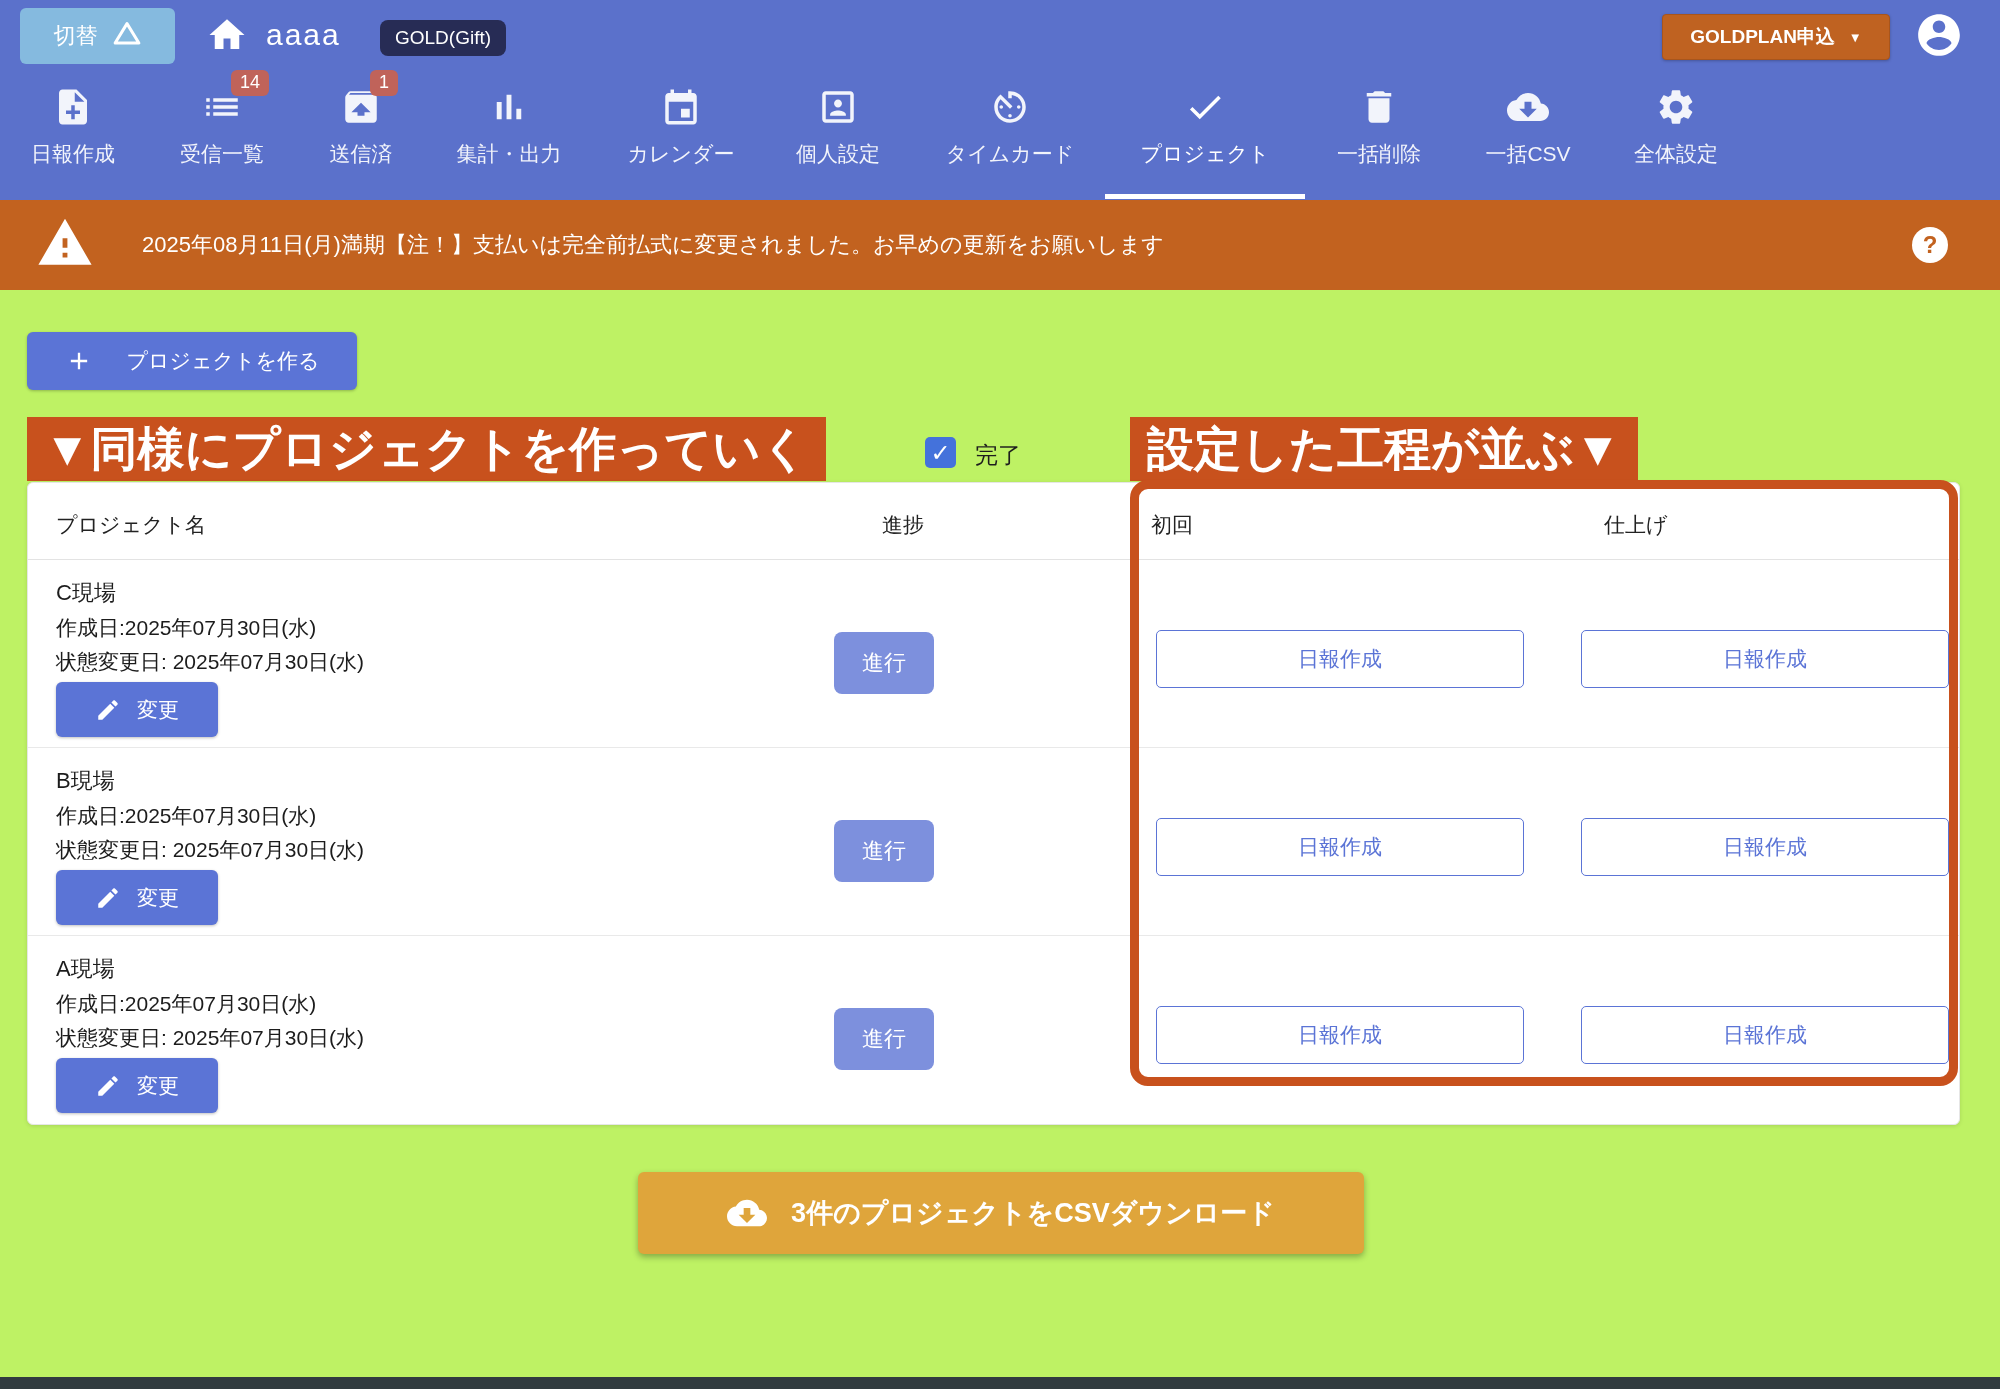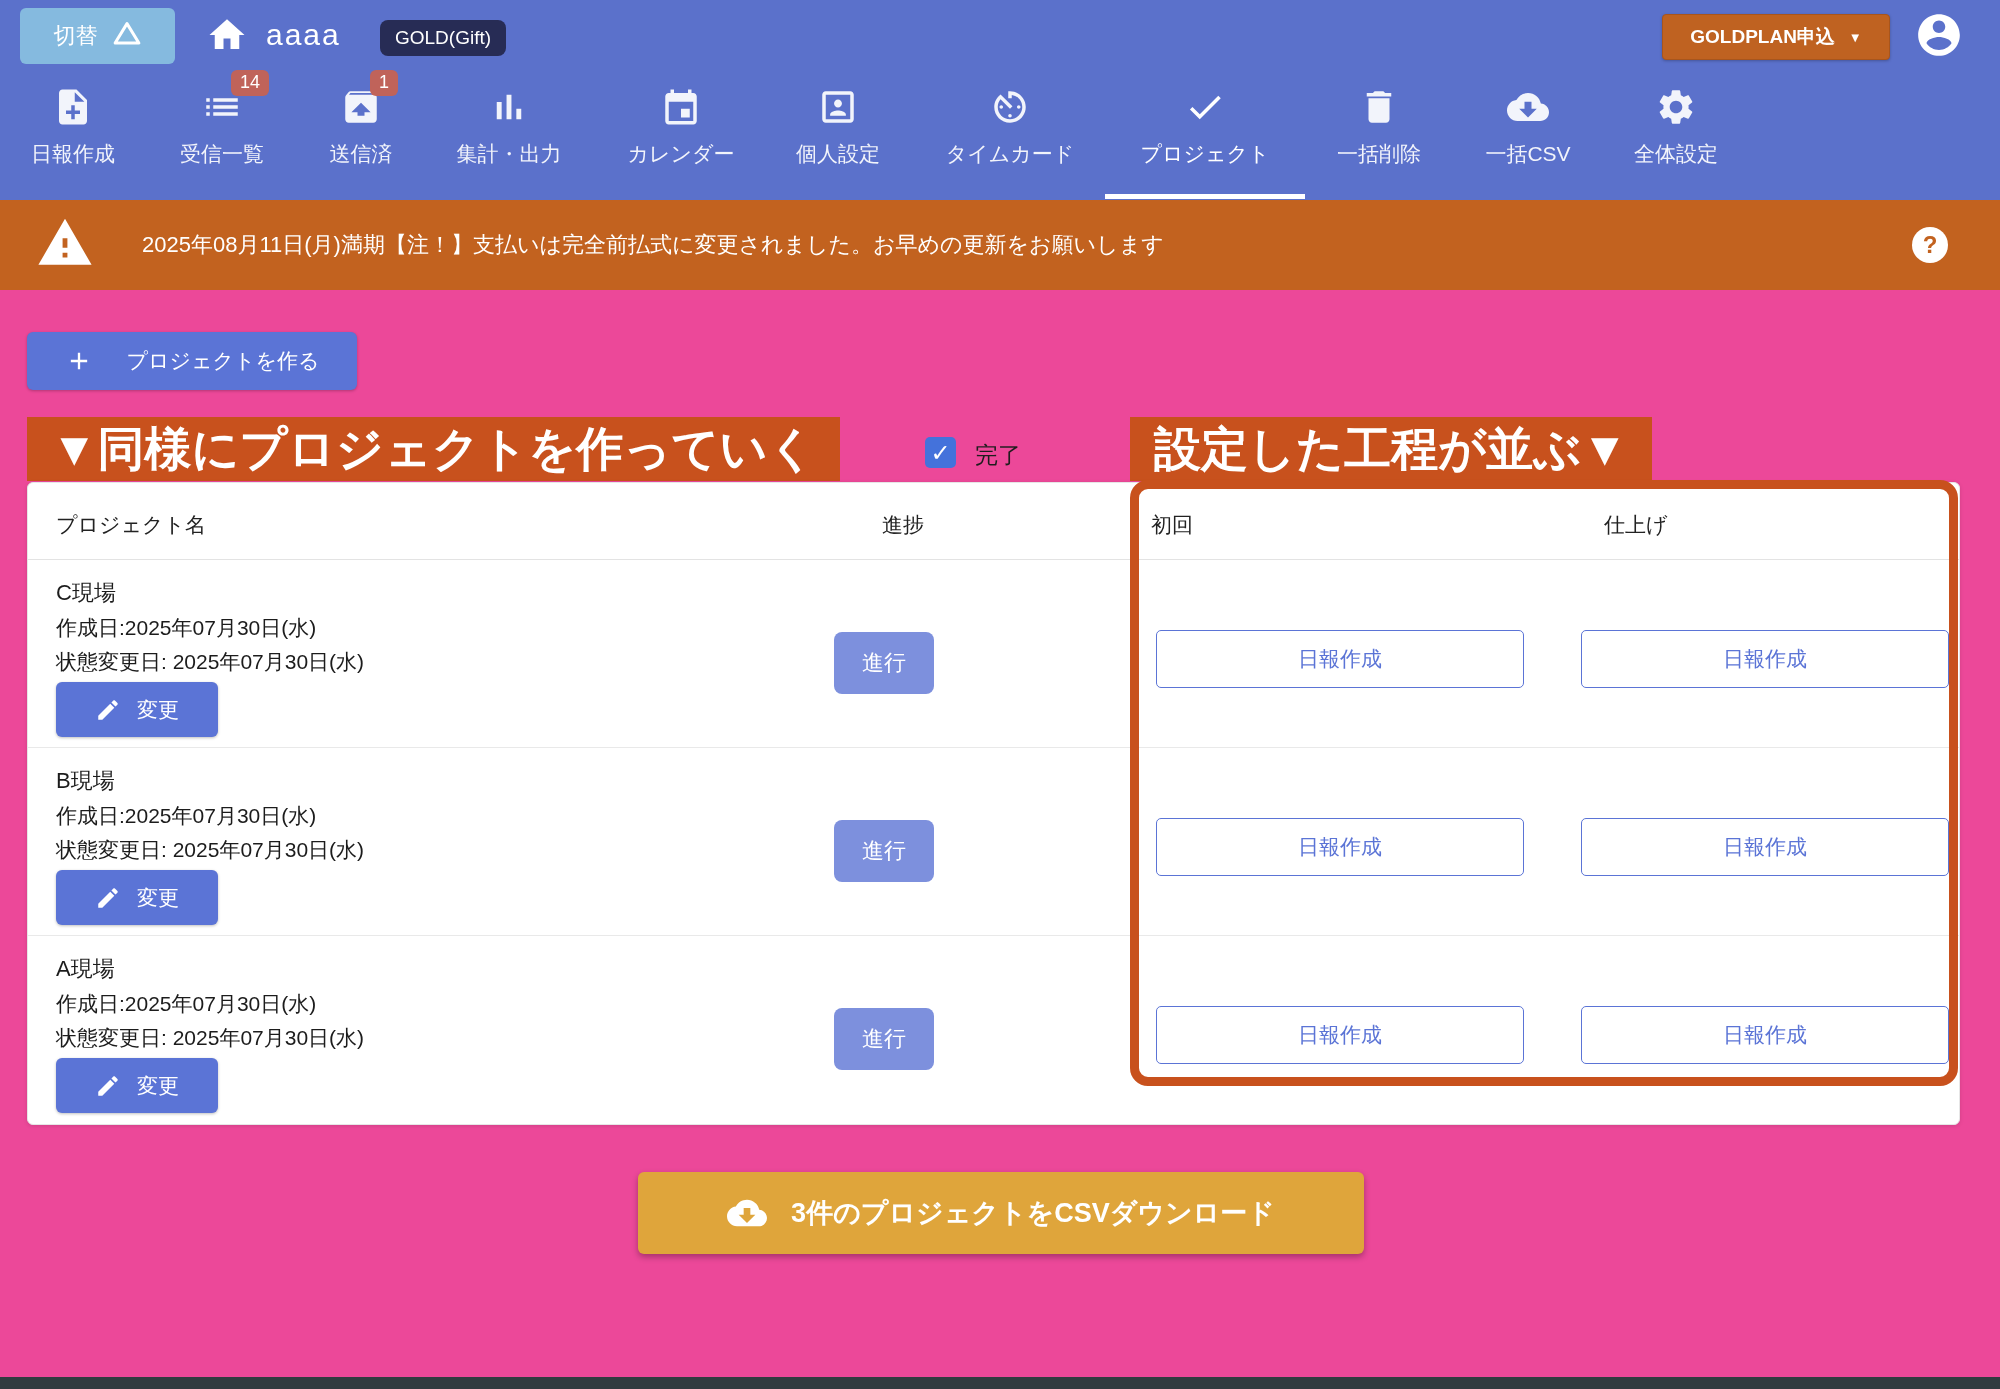--- a/index.html
+++ b/index.html
@@ -1,17 +1,17 @@
 <!DOCTYPE html>
 <html><head>
 <meta charset="utf-8">
 <style>
   * { margin:0; padding:0; box-sizing:border-box; }
   body { font-family:"Liberation Sans","DejaVu Sans",sans-serif; background:#ffffff; }
-  .page { position:relative; width:2000px; height:1389px; background:#ec4899; overflow:hidden; }
+  .page { position:relative; width:2000px; height:1389px; background:#bef264; overflow:hidden; }
 
   
   .header { position:absolute; left:0; top:0; width:2000px; height:200px; background:#5B71CB; }
   .switch-btn { position:absolute; left:20px; top:8px; width:155px; height:56px; background:#85BADF;
     border:none; border-radius:6px; color:#fff; font-size:22px; display:flex; align-items:center;
     justify-content:center; gap:14px; cursor:pointer; }
   .home-ic { position:absolute; left:206px; top:14px; }
   .app-name { position:absolute; left:266px; top:18px; color:#fff; font-size:30px; font-weight:normal; letter-spacing:2px; }
   .plan-badge { position:absolute; left:380px; top:20px; background:#272C55; color:#fff; font-size:19px;
     padding:7px 15px; border-radius:8px; }
@@ -39,21 +39,21 @@
   .help-circle { position:absolute; right:52px; top:27px; width:36px; height:36px; background:#fff;
     border-radius:50%; color:#C2621F; font-weight:bold; font-size:24px; display:flex; align-items:center;
     justify-content:center; cursor:pointer; }
 
   
   .create-btn { position:absolute; left:27px; top:332px; width:330px; height:58px; background:#5B74D6;
     border:none; border-radius:6px; color:#fff; font-size:21px; display:flex; align-items:center;
     justify-content:center; gap:34px; cursor:pointer; box-shadow:0 1px 3px rgba(0,0,0,.25); }
 
   .callout { position:absolute; top:417px; height:64px; background:#C8511D; color:#fff; font-weight:bold;
-    font-size:47px; line-height:64px; padding:0 24px; white-space:nowrap; }
+    font-size:47px; line-height:64px; padding:0 17px; white-space:nowrap; }
   .callout-left { left:27px; }
   .callout-right { left:1130px; }
 
   .done-check { position:absolute; left:925px; top:437px; width:31px; height:31px; background:#4472DB;
     border-radius:5px; color:#fff; font-size:24px; font-weight:bold; display:flex; align-items:center;
     justify-content:center; cursor:pointer; }
   .done-label { position:absolute; left:975px; top:440px; font-size:23px; color:#1d1d1d; }
 
   
   .table-card { position:absolute; left:27px; top:482px; width:1933px; height:643px; background:#fff;

